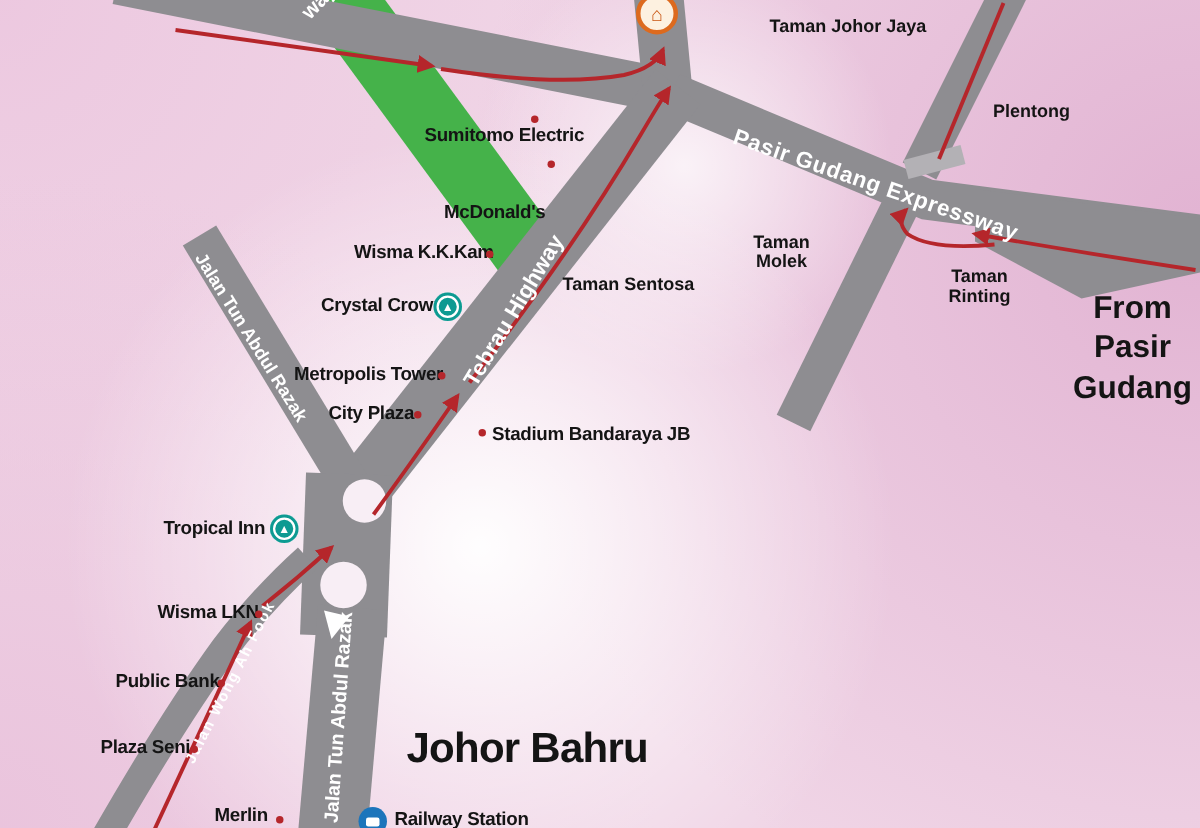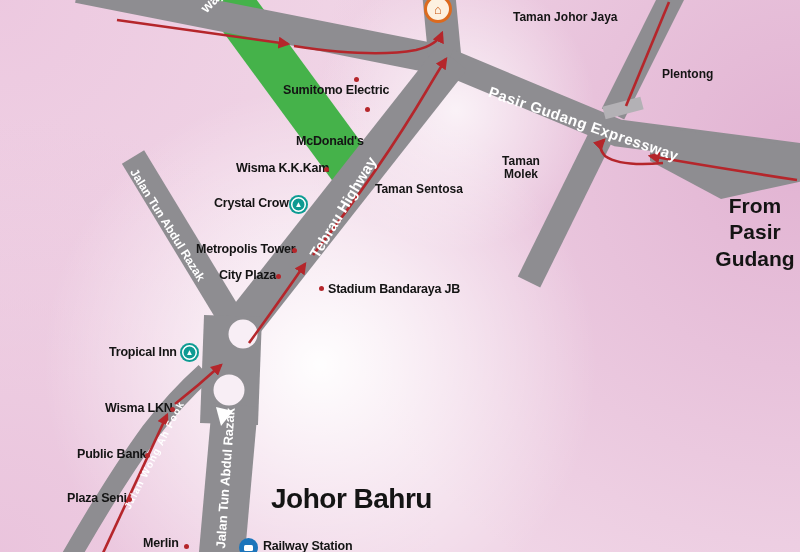--- a/index.html
+++ b/index.html
@@ -84,20 +84,21 @@
   <div class="roadlbl" style="left:139px;top:166px;font-size:12px;transform:rotate(58deg);transform-origin:0 0;">Jalan Tun Abdul Razak</div>
   <div class="roadlbl" style="left:306px;top:252px;font-size:15px;transform:rotate(-59deg);transform-origin:0 0;">Tebrau Highway</div>
   <div class="roadlbl" style="left:492px;top:83px;font-size:15px;letter-spacing:.5px;transform:rotate(19deg);transform-origin:0 0;">Pasir Gudang Expressway</div>
   <div class="roadlbl" style="left:213px;top:548px;font-size:13px;transform:rotate(-86deg);transform-origin:0 0;">Jalan Tun Abdul Razak</div>
   <div class="roadlbl" style="left:122px;top:506px;font-size:10px;letter-spacing:1.2px;transform:rotate(-63deg);transform-origin:0 0;">Jalan Wong Ah Fook</div>
 
   <div class="lbl area" style="left:513px;top:11px;">Taman Johor Jaya</div>
   <div class="lbl area" style="left:662px;top:68px;">Plentong</div>
   <div class="lbl area" style="left:375px;top:183px;">Taman Sentosa</div>
   <div class="lbl area wrap" style="left:488px;top:155px;width:66px;">Taman Molek</div>
+  <div class="lbl area wrap" style="left:617px;top:178px;width:72px;">Taman Rinting</div>
   <div class="lbl wrap" style="left:710px;top:193px;width:90px;font-size:21px;line-height:1.25;">From Pasir Gudang</div>
   <div class="lbl big" style="left:271px;top:484px;">Johor Bahru</div>
 
   <div class="lbl lm" style="left:283px;top:84px;">Sumitomo Electric</div>
   <div class="dot" style="left:354px;top:77px;"></div>
 
   <div class="lbl lm" style="left:296px;top:103px;margin-top:32px;">McDonald's</div>
   <div class="dot" style="left:365px;top:107px;"></div>
 
   <div class="lbl lm" style="left:236px;top:162px;">Wisma K.K.Kam</div>

